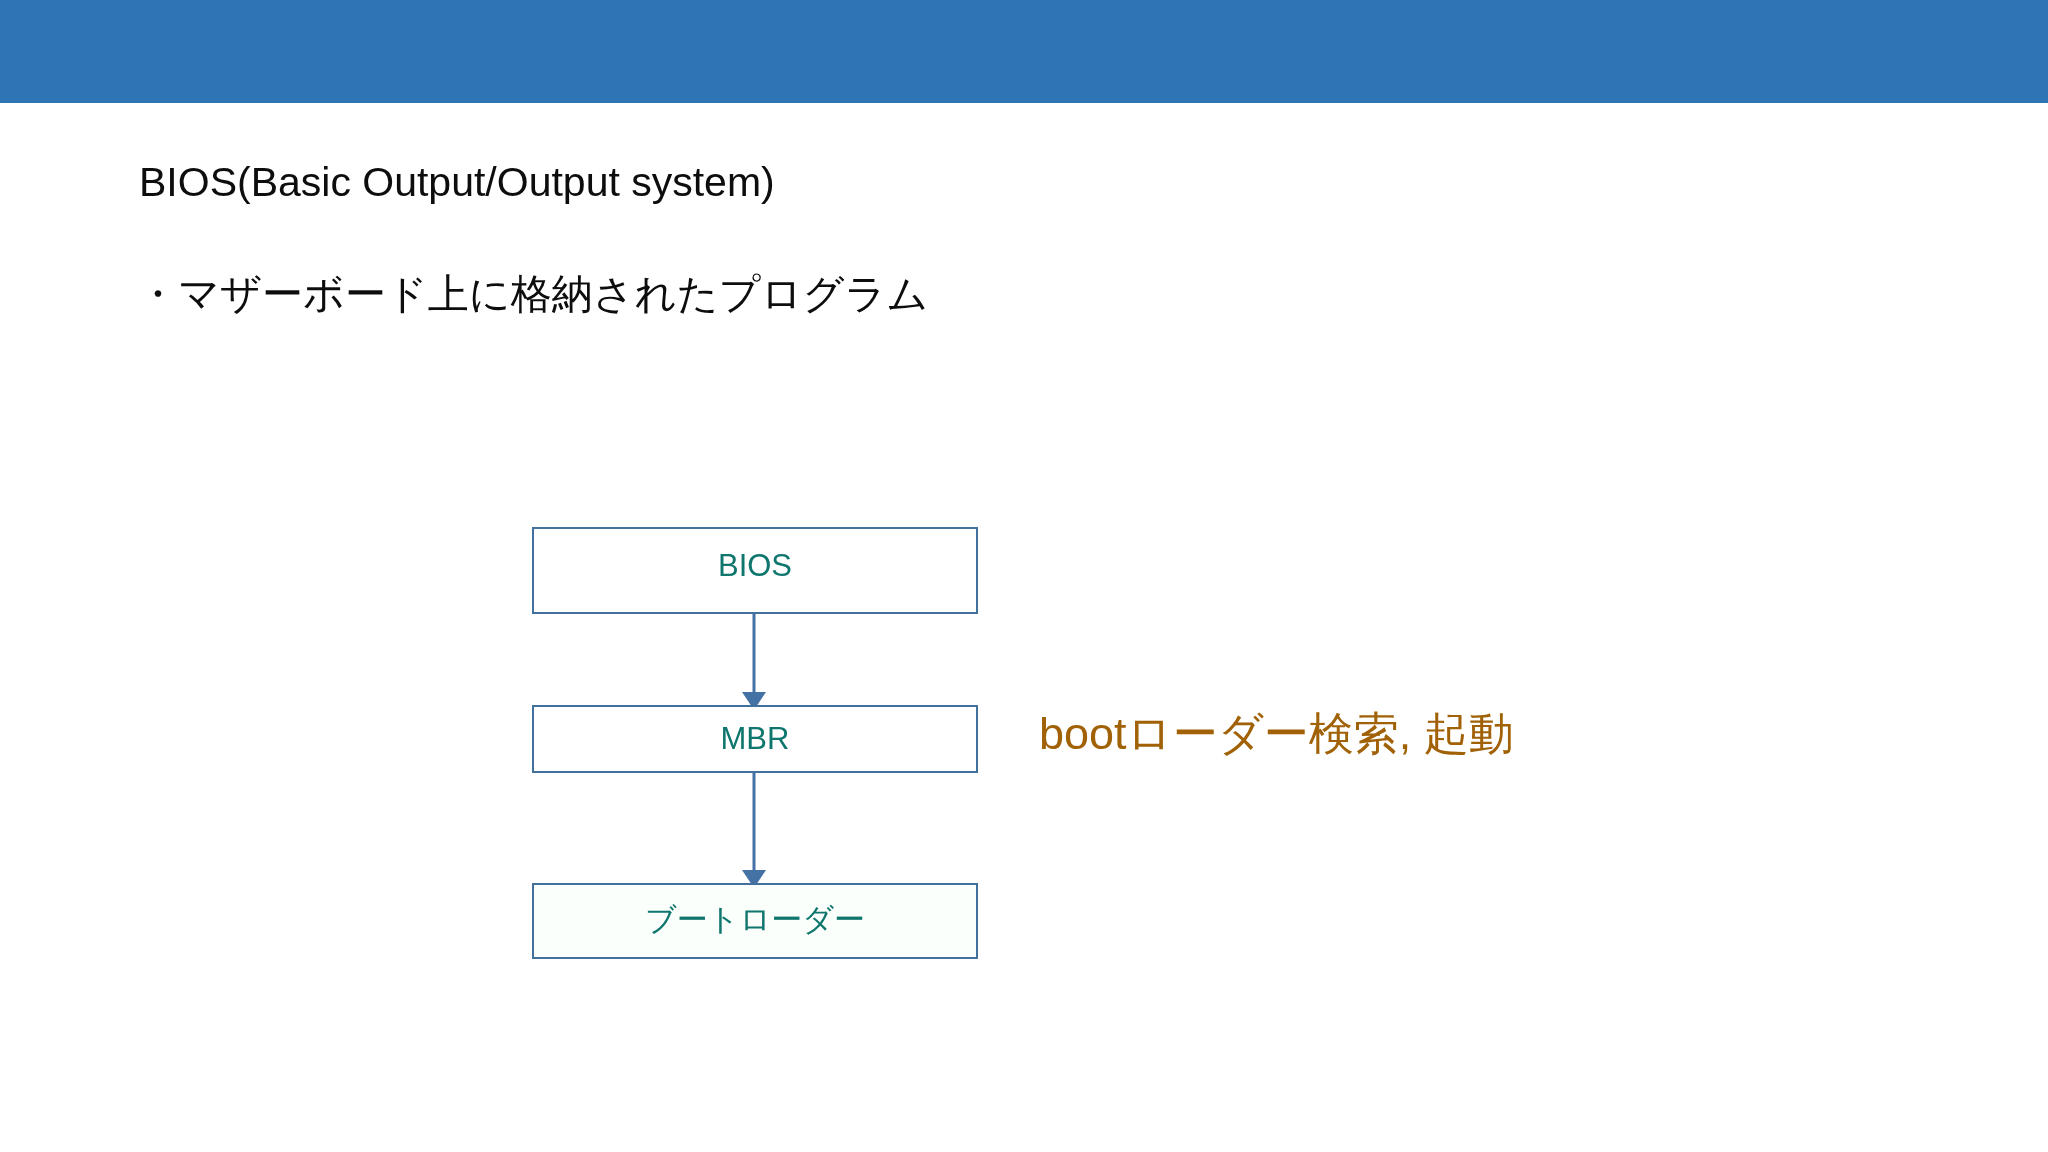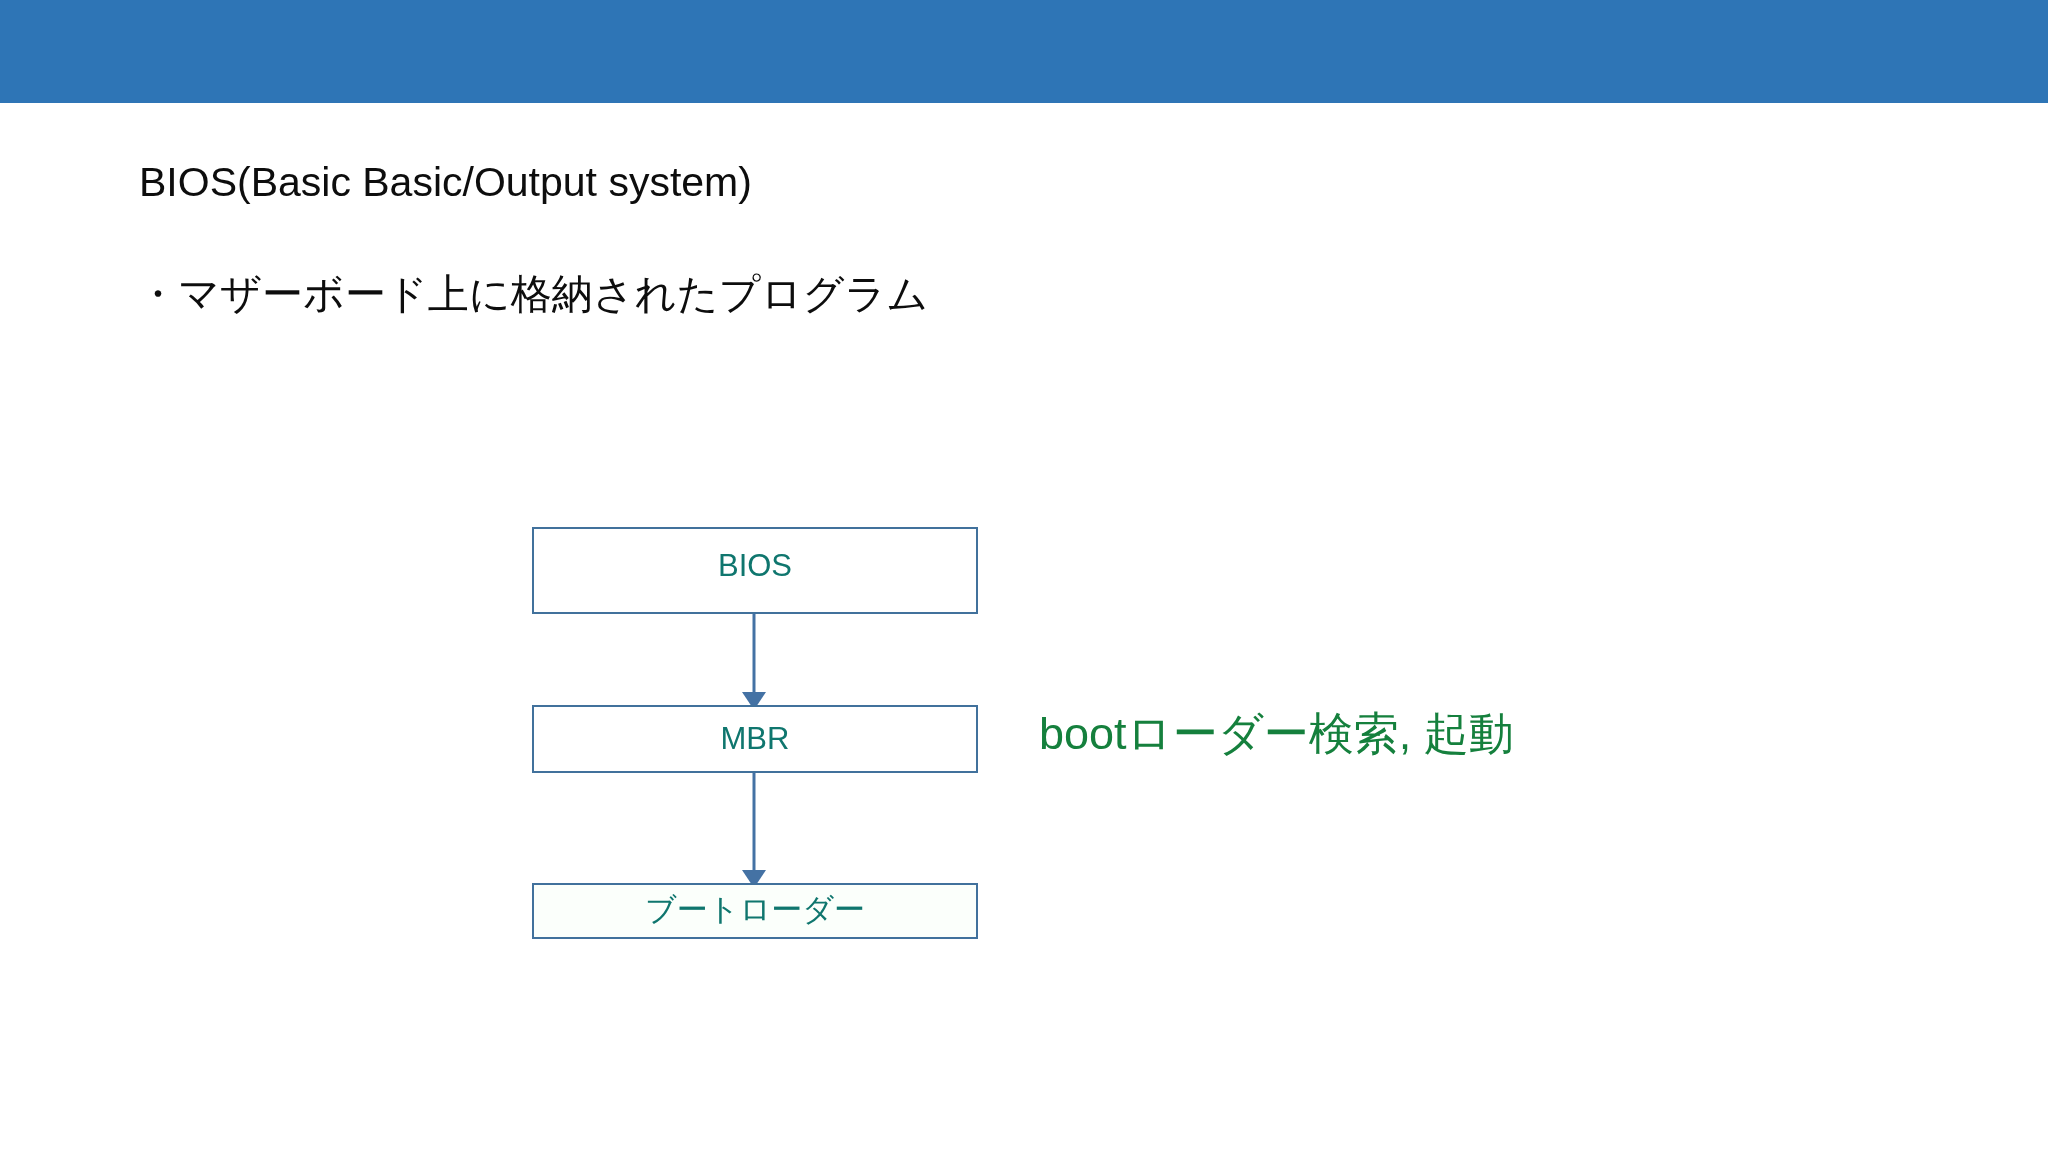--- a/index.html
+++ b/index.html
@@ -81,54 +81,54 @@
     justify-content: center;
   }
   .flow-box-label {
     font-size: 31px;
     color: #0f766e;
     white-space: nowrap;
     line-height: 1;
   }
   #flow-box-0 { top: 527px; height: 87px; }
   #flow-box-1 { top: 705px; height: 68px; }
-  #flow-box-2 { top: 883px; height: 56px; background: #FBFFFB; }
+  #flow-box-2 { top: 883px; height: 76px; background: #FBFFFB; }
 
   
   #flow-box-0 .flow-box-label { position: relative; top: -5px; }
   #flow-box-1 .flow-box-label { position: relative; top: -1px; }
   #flow-box-2 .flow-box-label { position: relative; top: -2px; }
 
   .connector {
     position: absolute;
     left: 0;
     top: 0;
     width: 2048px;
     height: 1152px;
     pointer-events: none;
   }
 
   #side-note {
     position: absolute;
     left: 1039px;
     top: 707px;
     font-size: 45px;
-    color: #15803d;
+    color: #a16207;
     white-space: nowrap;
     line-height: 1.2;
   }
 </style>
 </head>
 <body>
 
 <div id="slide">
 
   <div id="header-band"></div>
 
-  <div id="definition-line">BIOS(Basic Basic/Output system)</div>
+  <div id="definition-line">BIOS(Basic Output/Output system)</div>
 
   <div class="bullet-line" id="bullet-0">・マザーボード上に格納されたプログラム</div>
 
   <div id="flowchart">
 
     <svg class="connector" viewBox="0 0 2048 1152">
 
       <g>
         <line x1="754" y1="614" x2="754" y2="692" stroke="#4472A4" stroke-width="3"></line>
         <polygon points="742,692 766,692 754,710" fill="#4472A4"></polygon>

